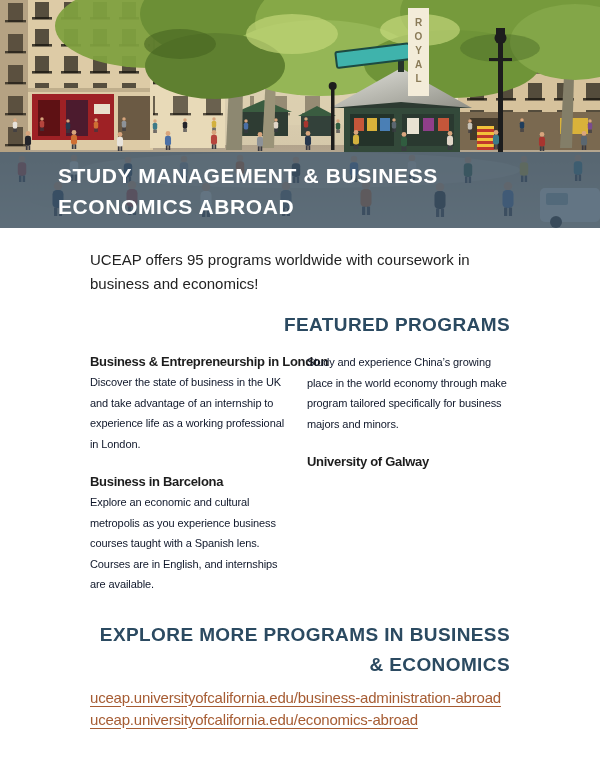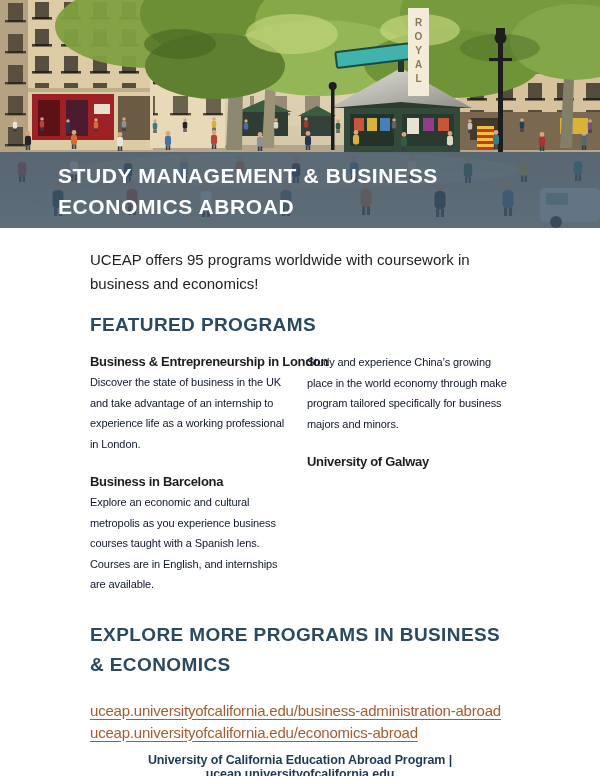--- a/index.html
+++ b/index.html
@@ -66,20 +66,21 @@
     color: #222222;
   }
 
   .section-heading {
     margin-top: 14px;
     color: #2b4a61;
     font-size: 19px;
     font-weight: bold;
     letter-spacing: 0.4px;
     line-height: 30px;
+    text-align: right;
   }
 
   .programs {
     display: flex;
     gap: 14px;
     margin-top: 12px;
   }
   .program-col { flex: 1; min-width: 0; }
   .program { margin-bottom: 18px; }
   .program-title {
@@ -95,21 +96,21 @@
     color: #0f172a;
     line-height: 20.5px;
     letter-spacing: -0.1px;
   }
 
   .explore-heading {
     margin-top: 7px;
     max-width: 430px;
   }
 
-  .links { margin-top: 20px; }
+  .links { margin-top: 7px; }
   .links a {
     display: block;
     color: #a65c33;
     font-size: 15px;
     line-height: 22px;
     letter-spacing: -0.2px;
     text-decoration: underline;
     text-underline-offset: 3px;
     white-space: nowrap;
   }
@@ -358,16 +359,15 @@
       </div>
     </div>
 
     <h2 class="section-heading explore-heading">EXPLORE MORE PROGRAMS IN BUSINESS &amp; ECONOMICS</h2>
 
     <div class="links">
       <a href="#">uceap.universityofcalifornia.edu/business-administration-abroad</a>
       <a href="#">uceap.universityofcalifornia.edu/economics-abroad</a>
     </div>
 
-    <div class="footer">University of California Education Abroad Program | uceap.universityofcalifornia.edu</div>
   </div>
 
 </div>
 
 </body></html>

